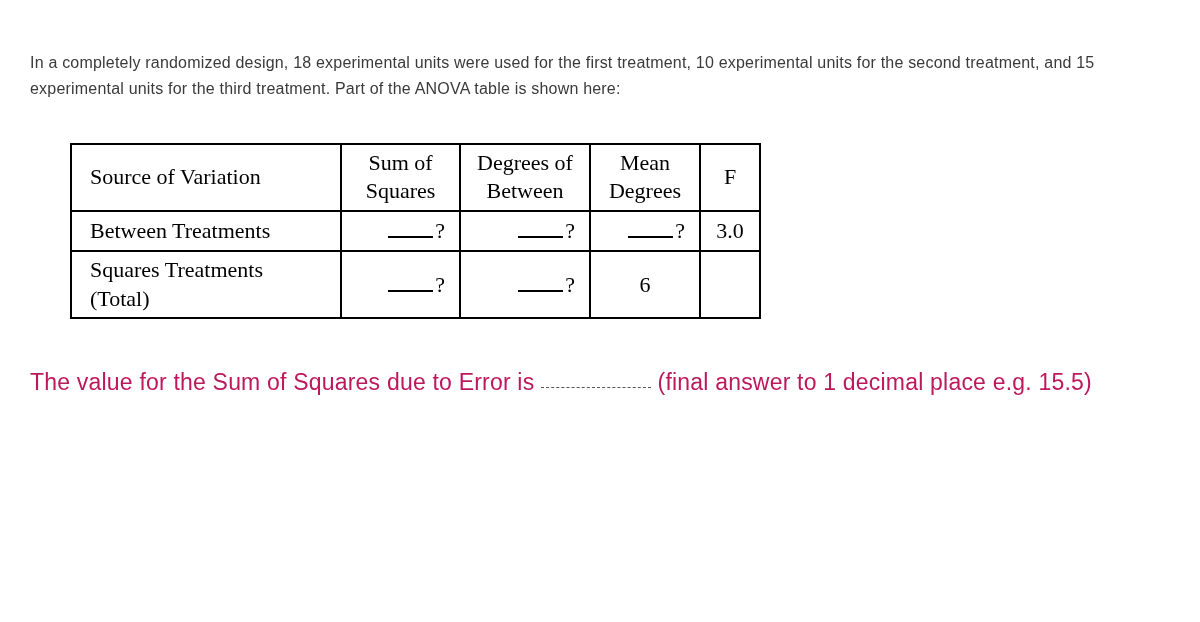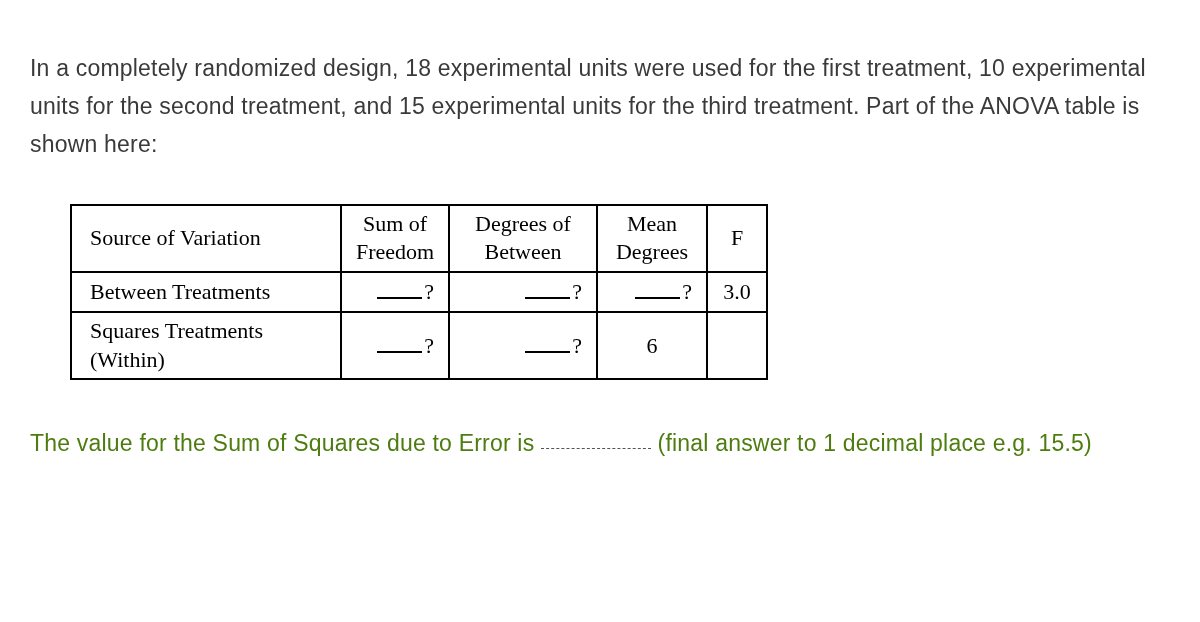--- a/index.html
+++ b/index.html
@@ -8,21 +8,21 @@
       box-sizing: border-box;
     }
     body {
       font-family: Arial, Helvetica, sans-serif;
       background: #ffffff;
       padding: 50px 30px;
       color: #333333;
       width: 1200px;
     }
     .intro-text {
-      font-size: 23px;
+      font-size: 16px;
       line-height: 1.65;
       color: #3a3a3a;
       margin-bottom: 40px;
       letter-spacing: 0.2px;
     }
     .table-wrapper {
       margin-left: 40px;
       margin-bottom: 45px;
     }
     table {
@@ -37,24 +37,24 @@
       vertical-align: middle;
       color: #000000;
       background: #ffffff;
     }
     .col-source {
       width: 270px;
       text-align: left;
       padding-left: 18px;
     }
     .col-ss {
-      width: 108px;
+      width: 119px;
     }
     .col-df {
-      width: 148px;
+      width: 130px;
     }
     .col-ms {
       width: 110px;
     }
     .col-f {
       width: 60px;
     }
     .blank-cell {
       text-align: right;
       padding-right: 14px;
@@ -67,21 +67,21 @@
       margin-right: 2px;
     }
     .multi-line {
       line-height: 1.3;
       padding-top: 4px;
       padding-bottom: 4px;
     }
     .question-text {
       font-size: 23px;
       line-height: 1.65;
-      color: #4d7c0f;
+      color: #be185d;
       letter-spacing: 0.2px;
     }
     .answer-blank {
       display: inline-block;
       width: 110px;
       border-bottom: 1px dashed #555555;
       vertical-align: baseline;
       height: 1em;
       position: relative;
       top: -2px;
@@ -92,21 +92,21 @@
 
 <div class="intro-text">In a completely randomized design, 18 experimental units were used for the first treatment, 10 experimental units for the second treatment, and 15 experimental units for the third treatment. Part of the ANOVA table is shown here:</div>
 
 <div class="table-wrapper">
   <table>
     <tbody>
         <tr>
       <td class="col-source multi-line">Source of Variation</td>
       <td class="col-ss multi-line">
         <span>Sum of</span><br>
-        <span>Freedom</span>
+        <span>Squares</span>
       </td>
       <td class="col-df multi-line">
         <span>Degrees of</span><br>
         <span>Between</span>
       </td>
       <td class="col-ms multi-line">
         <span>Mean</span><br>
         <span>Degrees</span>
       </td>
       <td class="col-f">F</td>
@@ -122,21 +122,21 @@
       </td>
       <td class="col-ms blank-cell">
         <span class="blank-line"></span><span>?</span>
       </td>
       <td class="col-f">3.0</td>
     </tr>
 
     <tr>
       <td class="col-source multi-line">
         <span>Squares Treatments</span><br>
-        <span>(Within)</span>
+        <span>(Total)</span>
       </td>
       <td class="col-ss blank-cell">
         <span class="blank-line"></span><span>?</span>
       </td>
       <td class="col-df blank-cell">
         <span class="blank-line"></span><span>?</span>
       </td>
       <td class="col-ms">6</td>
       <td class="col-f"></td>
     </tr>

